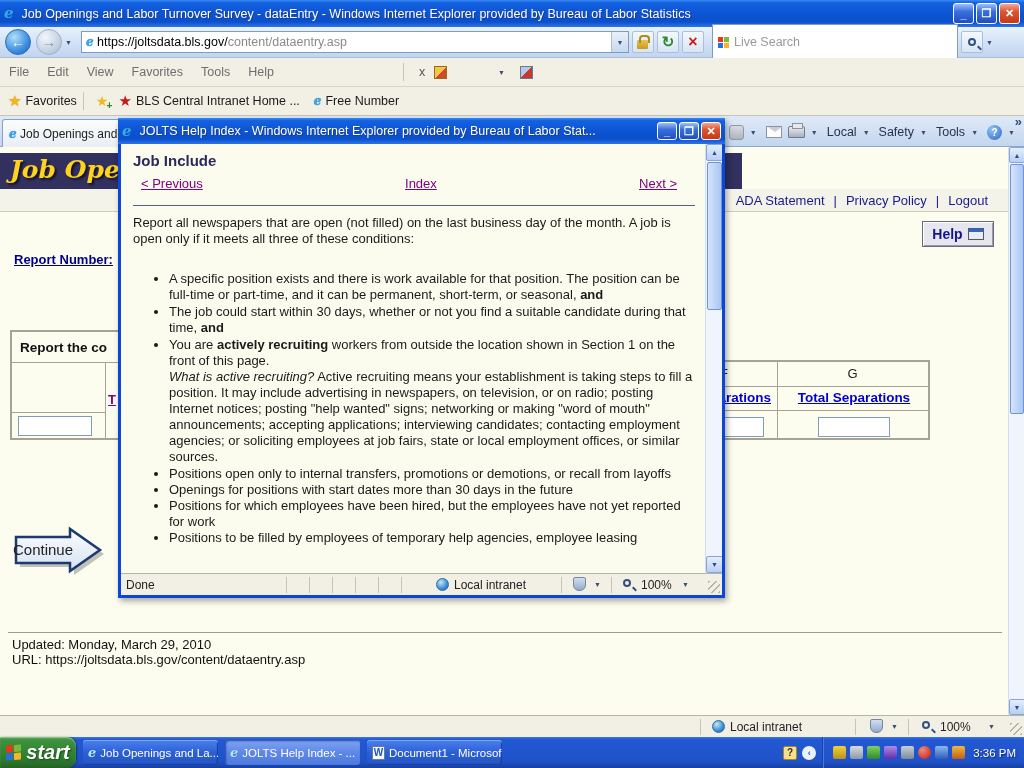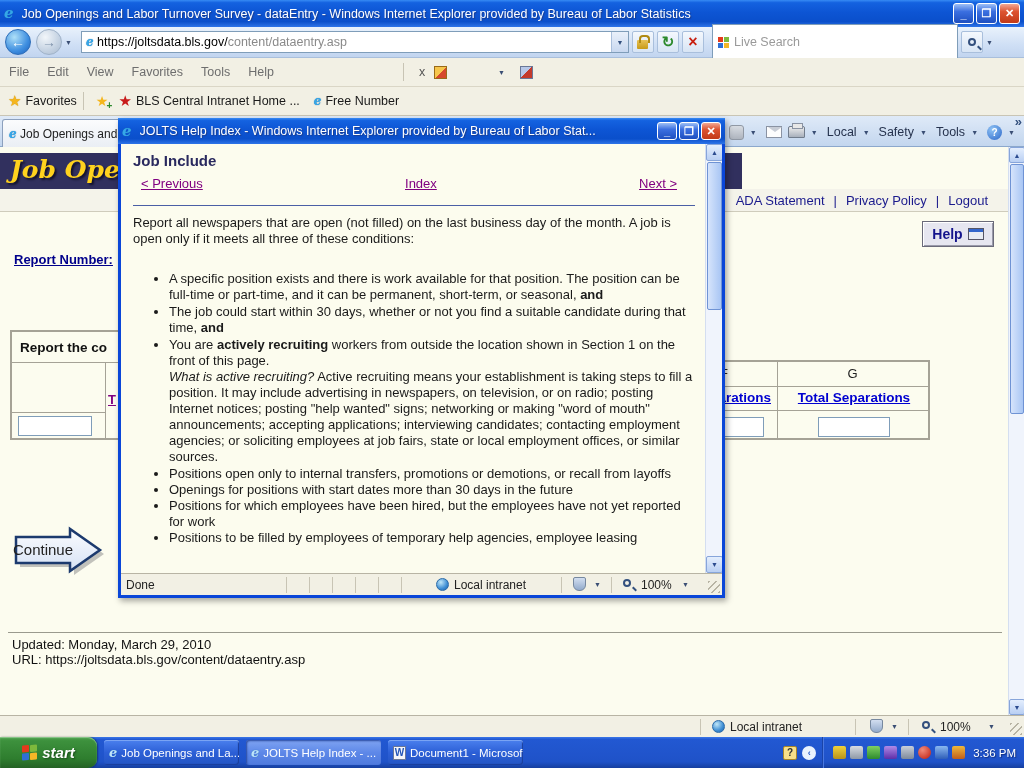--- a/index.html
+++ b/index.html
@@ -171,24 +171,24 @@
   .grip { position:absolute; right:2px; bottom:2px; width:12px; height:12px;
     background:repeating-linear-gradient(135deg,#B8B4A4 0 2px,transparent 2px 5px); }
 
   
   #status { left:0; top:715px; width:1024px; height:22px; background:#F2F0E4; border-top:1px solid #B8B4A4;
     font-size:12px; color:#222; }
 
   
   #taskbar { left:0; top:737px; width:1024px; height:31px;
     background:linear-gradient(#3B77E8 0%,#2258D2 8%,#1F52C8 80%,#163F9F 100%); display:flex; align-items:center; }
-  #startbtn { width:97px; height:31px; border-radius:0 9px 9px 0;
+  #startbtn { width:76px; height:31px; border-radius:0 9px 9px 0;
     background:linear-gradient(#52A552 0%,#3D913D 12%,#2E7D2E 70%,#246224 100%);
     box-shadow:inset 0 1px 1px #8CC88C, 1px 0 2px rgba(0,0,0,.4);
-    display:flex; align-items:center; justify-content:center; color:#fff; font-size:15px; font-weight:bold; font-style:italic;
+    display:flex; align-items:center; justify-content:center; color:#fff; font-size:20px; font-weight:bold; font-style:italic;
     text-shadow:1px 1px 2px #1A4A1A; }
   .winflag { width:15px; height:15px; display:grid; grid-template-columns:7px 7px; grid-template-rows:7px 7px; gap:1px; margin-right:5px; transform:skewY(-4deg); }
   .winflag i { border-radius:1px; }
   .winflag i:nth-child(1){background:#E43A1C;} .winflag i:nth-child(2){background:#7EB93C;}
   .winflag i:nth-child(3){background:#2F6FD4;} .winflag i:nth-child(4){background:#F5B727;}
   .taskbtn { width:135px; height:25px; margin-left:7px; border-radius:3px; display:flex; align-items:center; padding:0 5px;
     color:#fff; font-size:11.5px; white-space:nowrap; overflow:hidden;
     background:linear-gradient(#4B80EE,#2C5FD6 50%,#2455C4); box-shadow:inset 0 1px 0 #7AA4F4, inset -1px -1px 1px #1A3E9A; }
   .taskbtn.active { background:linear-gradient(#7FA4F2,#5E88E8 50%,#4E7ADE); box-shadow:inset 1px 1px 2px #27479E; }
   .taskbtn .ie-e { font-size:13px; color:#BFE4FA; margin-right:4px; }

